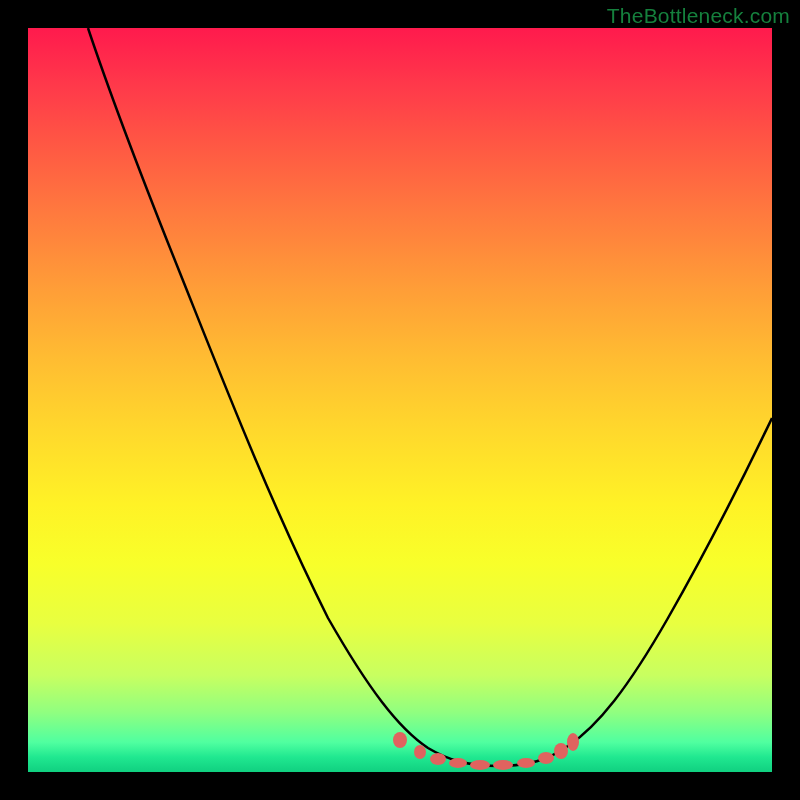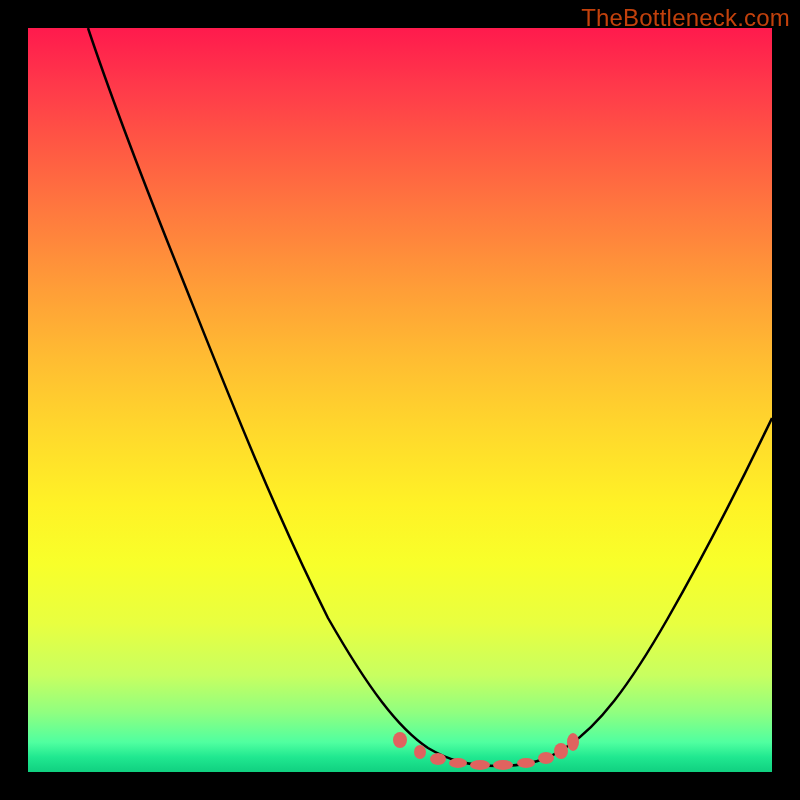--- a/index.html
+++ b/index.html
@@ -48,22 +48,22 @@
     position: absolute;
     top: 0;
     left: 0;
     width: 744px;
     height: 744px;
   }
   .watermark {
     position: absolute;
     top: 4px;
     right: 10px;
-    color: #c2410c;
-    font-size: 24px;
+    color: #15803d;
+    font-size: 21px;
     font-weight: 500;
     letter-spacing: 0.2px;
   }
 </style>
 </head>
 <body>
 
 <div class="frame">
   <div class="plot-area">
     <svg class="curve" viewBox="0 0 744 744" preserveAspectRatio="none">

